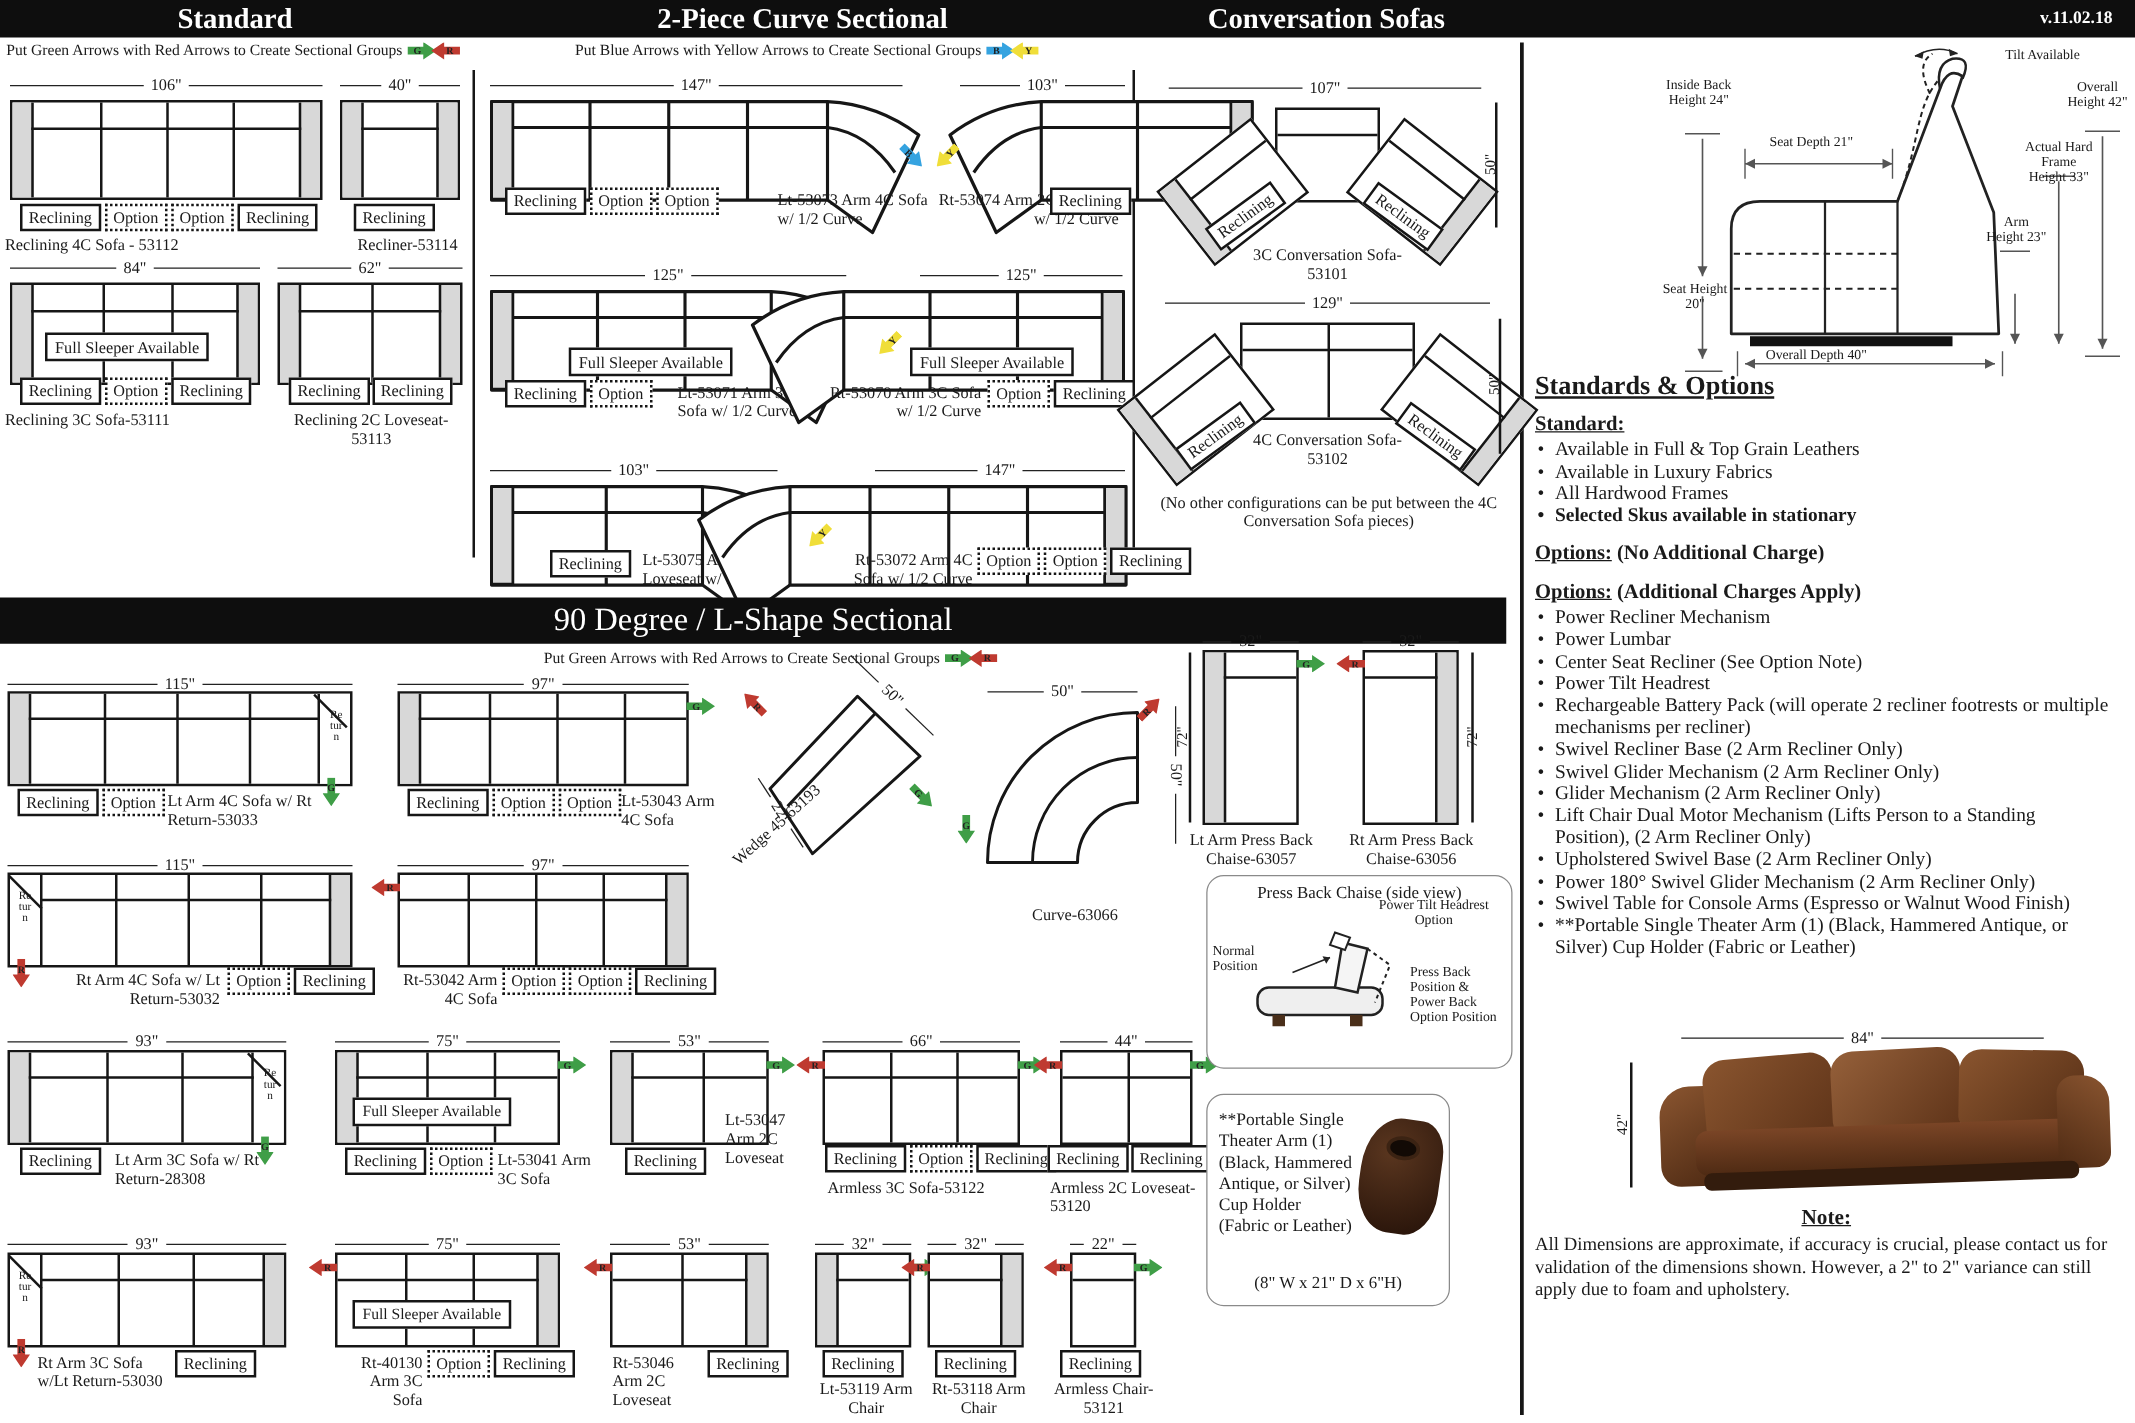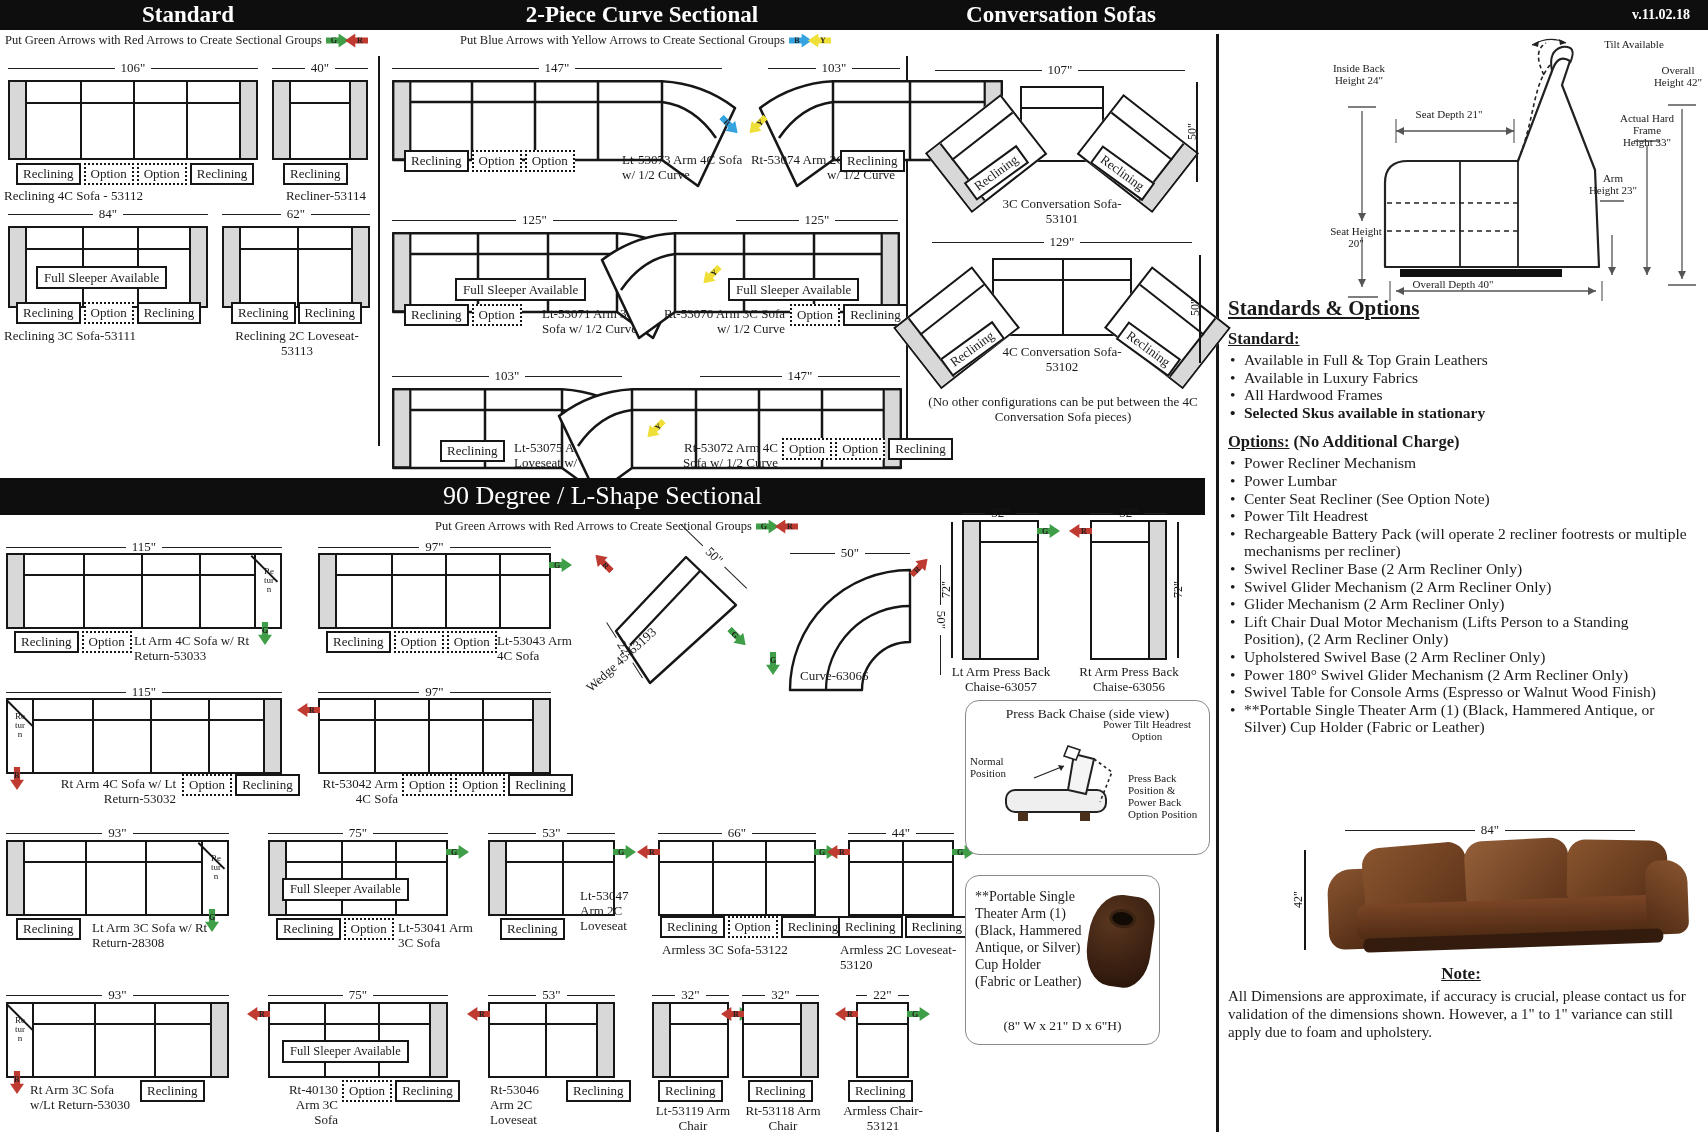--- a/index.html
+++ b/index.html
@@ -355,21 +355,21 @@
   <svg style="left:778px;top:558px" width="160" height="140" viewBox="0 0 160 140">
     <path d="M12,132 A120 120 0 0 1 132,12 L132,84 A48 48 0 0 0 84,132 Z" fill="#fff" stroke="#161616" stroke-width="2.4" stroke-linejoin="round"></path>
     <path d="M48,132 A84 84 0 0 1 132,48" fill="none" stroke="#161616" stroke-width="2.3"></path>
   </svg>
   <div class="dim" style="left:790px;top:545px;width:120px">
       <span>50"</span>
     </div>
   <div class="dim rot" style="left:886px;top:612px;width:110px;transform:rotate(90deg)">
       <span>50"</span>
     </div>
-  <div class="cap" style="left:800px;top:668px;width:120px;text-align:left">Curve-63066</div>
+  <div class="cap" style="left:800px;top:724px;width:120px;text-align:center">Curve-63066</div>
   <div class="arrow ar-d g" style="left:766px;top:652px">G</div>
   <div class="arrow ar-r r" style="left:908px;top:560px;transform:rotate(-45deg)">R</div>
 
   <div class="dim" style="left:6px;top:684px;width:276px">
       <span>115"</span>
     </div>
   <div class="sofa" style="left:6px;top:698px;width:276px;height:76px">
     <i class="arm r"></i>
     <i class="rcol l"></i>
     <i class="bl" style="left:24px;right:15px;top:19px"></i>
@@ -659,20 +659,21 @@
   <div class="panel" style="left:1228px;top:296px;width:462px">
     <h1>Standards &amp; Options</h1>
     <h2 style="margin-top:0"><span class="u">Standard:</span></h2>
     <ul>
       <li>Available in Full &amp; Top Grain Leathers</li>
       <li>Available in Luxury Fabrics</li>
       <li>All Hardwood Frames</li>
       <li class="bold">Selected Skus available in stationary</li>
     </ul>
     <h2><span class="u">Options:</span> <span>(No Additional Charge)</span></h2>
+    <h2><span class="u">Options:</span> <span>(Additional Charges Apply)</span></h2>
     <ul>
       <li>Power Recliner Mechanism</li>
       <li>Power Lumbar</li>
       <li>Center Seat Recliner (See Option Note)</li>
       <li>Power Tilt Headrest</li>
       <li>Rechargeable Battery Pack (will operate 2 recliner footrests or multiple mechanisms per recliner)</li>
       <li>Swivel Recliner Base (2 Arm Recliner Only)</li>
       <li>Swivel Glider Mechanism (2 Arm Recliner Only)</li>
       <li>Glider Mechanism (2 Arm Recliner Only)</li>
       <li>Lift Chair Dual Motor Mechanism (Lifts Person to a Standing Position), (2 Arm Recliner Only)</li>
@@ -693,16 +694,16 @@
     <div class="abs" style="left:48px;top:2px;width:104px;height:64px;border-radius:18px 18px 8px 8px;background:linear-gradient(135deg,#8a552f,#5f3419);transform:rotate(-3deg)"></div>
     <div class="abs" style="left:150px;top:0;width:104px;height:64px;border-radius:18px 18px 8px 8px;background:linear-gradient(135deg,#95603a,#5f3419);transform:rotate(-1deg)"></div>
     <div class="abs" style="left:252px;top:4px;width:100px;height:62px;border-radius:18px 18px 8px 8px;background:linear-gradient(135deg,#8a552f,#552e15);transform:rotate(3deg)"></div>
     <div class="abs" style="left:40px;top:60px;width:312px;height:36px;border-radius:10px;background:linear-gradient(#7a4526,#4e2a13)"></div>
     <div class="abs" style="left:330px;top:26px;width:42px;height:74px;border-radius:14px 22px 12px 10px;background:linear-gradient(215deg,#8a5530,#4e2a13)"></div>
     <div class="abs" style="left:46px;top:94px;width:300px;height:14px;border-radius:6px;background:#331c0d"></div>
   </div>
 
   <div class="notebox" style="left:1228px;top:964px;width:466px">
     <div class="nt">Note:</div>
-    <div class="nb">All Dimensions are approximate, if accuracy is crucial, please contact us for validation of the dimensions shown. However, a 1" to 1" variance can still apply due to foam and upholstery.</div>
+    <div class="nb">All Dimensions are approximate, if accuracy is crucial, please contact us for validation of the dimensions shown. However, a 2" to 2" variance can still apply due to foam and upholstery.</div>
   </div>
 
 </div>
 
 </body></html>

